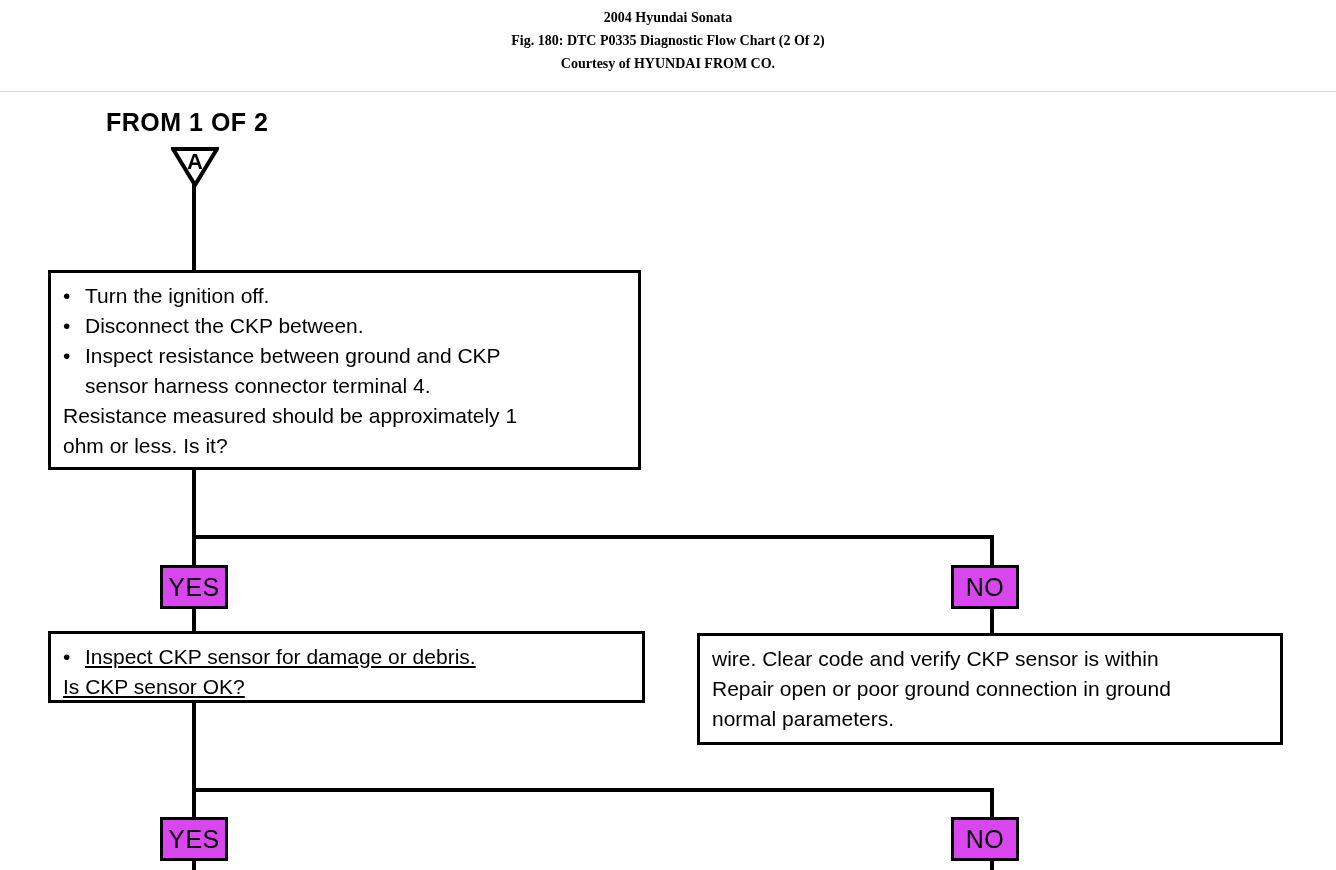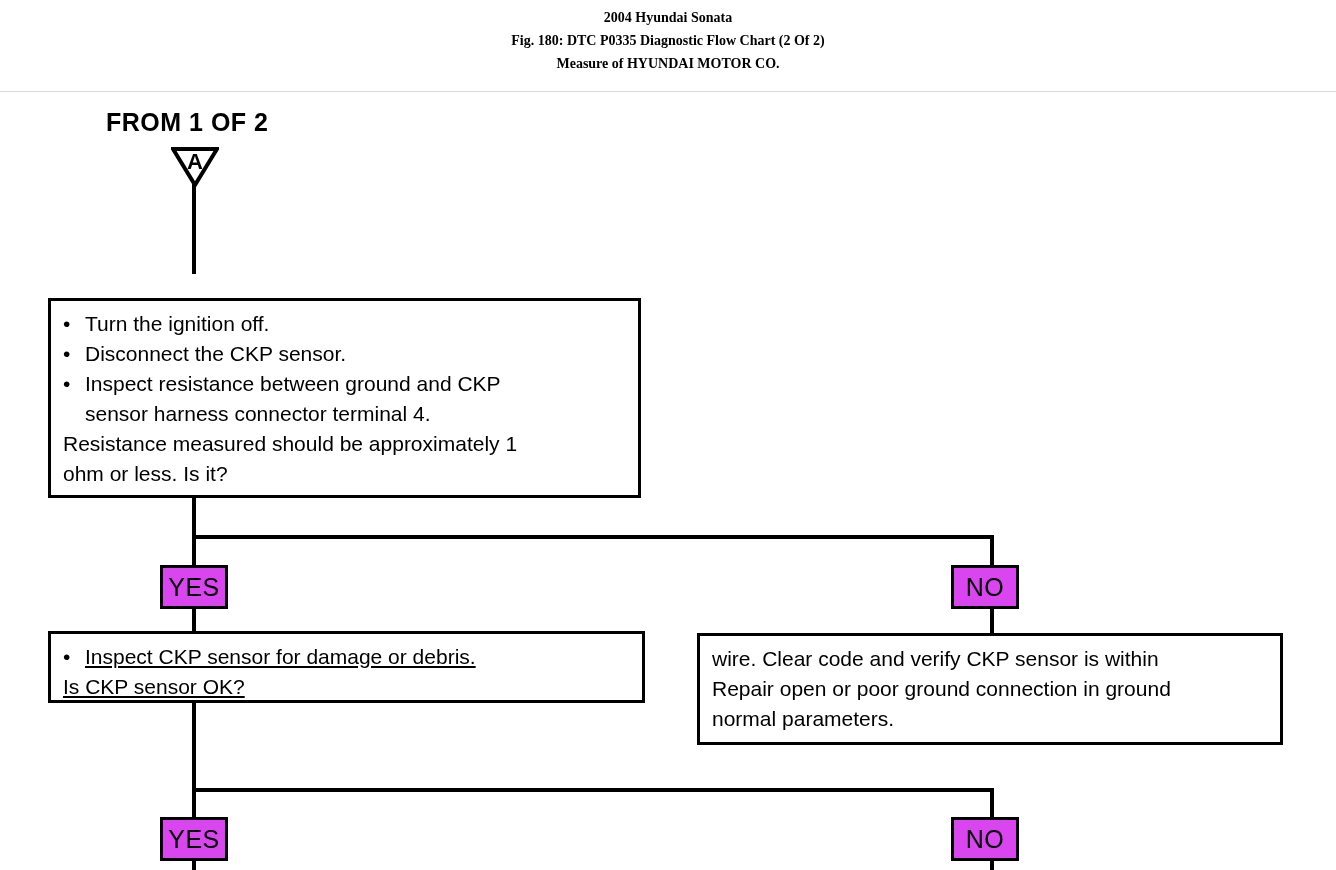--- a/index.html
+++ b/index.html
@@ -138,40 +138,40 @@
     height: 4px;
     z-index: 1;
   }
 </style>
 </head>
 <body>
 
 <div id="doc-header">
   <span class="hline">2004 Hyundai Sonata</span>
   <span class="hline">Fig. 180: DTC P0335 Diagnostic Flow Chart (2 Of 2)</span>
-  <span class="hline">Measure of HYUNDAI MOTOR CO.</span>
+  <span class="hline">Courtesy of HYUNDAI FROM CO.</span>
 </div>
 <div id="header-divider"></div>
 
 <div id="flow-canvas">
 
   <div class="node" id="from-label" style="left:106px; top:16px;">FROM 1 OF 2</div>
 
   <div class="node" id="connector-a" style="left:171px; top:54px; width:48px; height:42px;">
     <svg width="48" height="42" viewBox="0 0 48 42">
       <polygon points="2,3 46,3 24,39" fill="#ffffff" stroke="#000000" stroke-width="4" stroke-linejoin="miter"></polygon>
     </svg>
     <span class="tri-letter">A</span>
   </div>
 
   <div class="vline" style="left:192px; top:92px; height:90px;"></div>
 
-  <div class="node proc-box" id="step1-box" style="left:48px; top:178px; width:593px; height:200px;margin-top:28px;">
+  <div class="node proc-box" id="step1-box" style="left:48px; top:178px; width:593px; height:200px;">
     <span class="bullet-line"><span class="bdot">•</span><span>Turn the ignition off.</span></span>
-    <span class="bullet-line"><span class="bdot">•</span><span>Disconnect the CKP sensor.</span></span>
+    <span class="bullet-line"><span class="bdot">•</span><span>Disconnect the CKP between.</span></span>
     <span class="bullet-line"><span class="bdot">•</span><span>Inspect resistance between ground and CKP</span></span>
     <span class="cont-line">sensor harness connector terminal 4.</span>
     <span class="plain-line">Resistance measured should be approximately 1</span>
     <span class="plain-line">ohm or less. Is it?</span>
   </div>
 
   <div class="vline" style="left:192px; top:378px; height:97px;"></div>
 
   <div class="hline-seg" style="left:192px; top:443px; width:802px;"></div>
 

